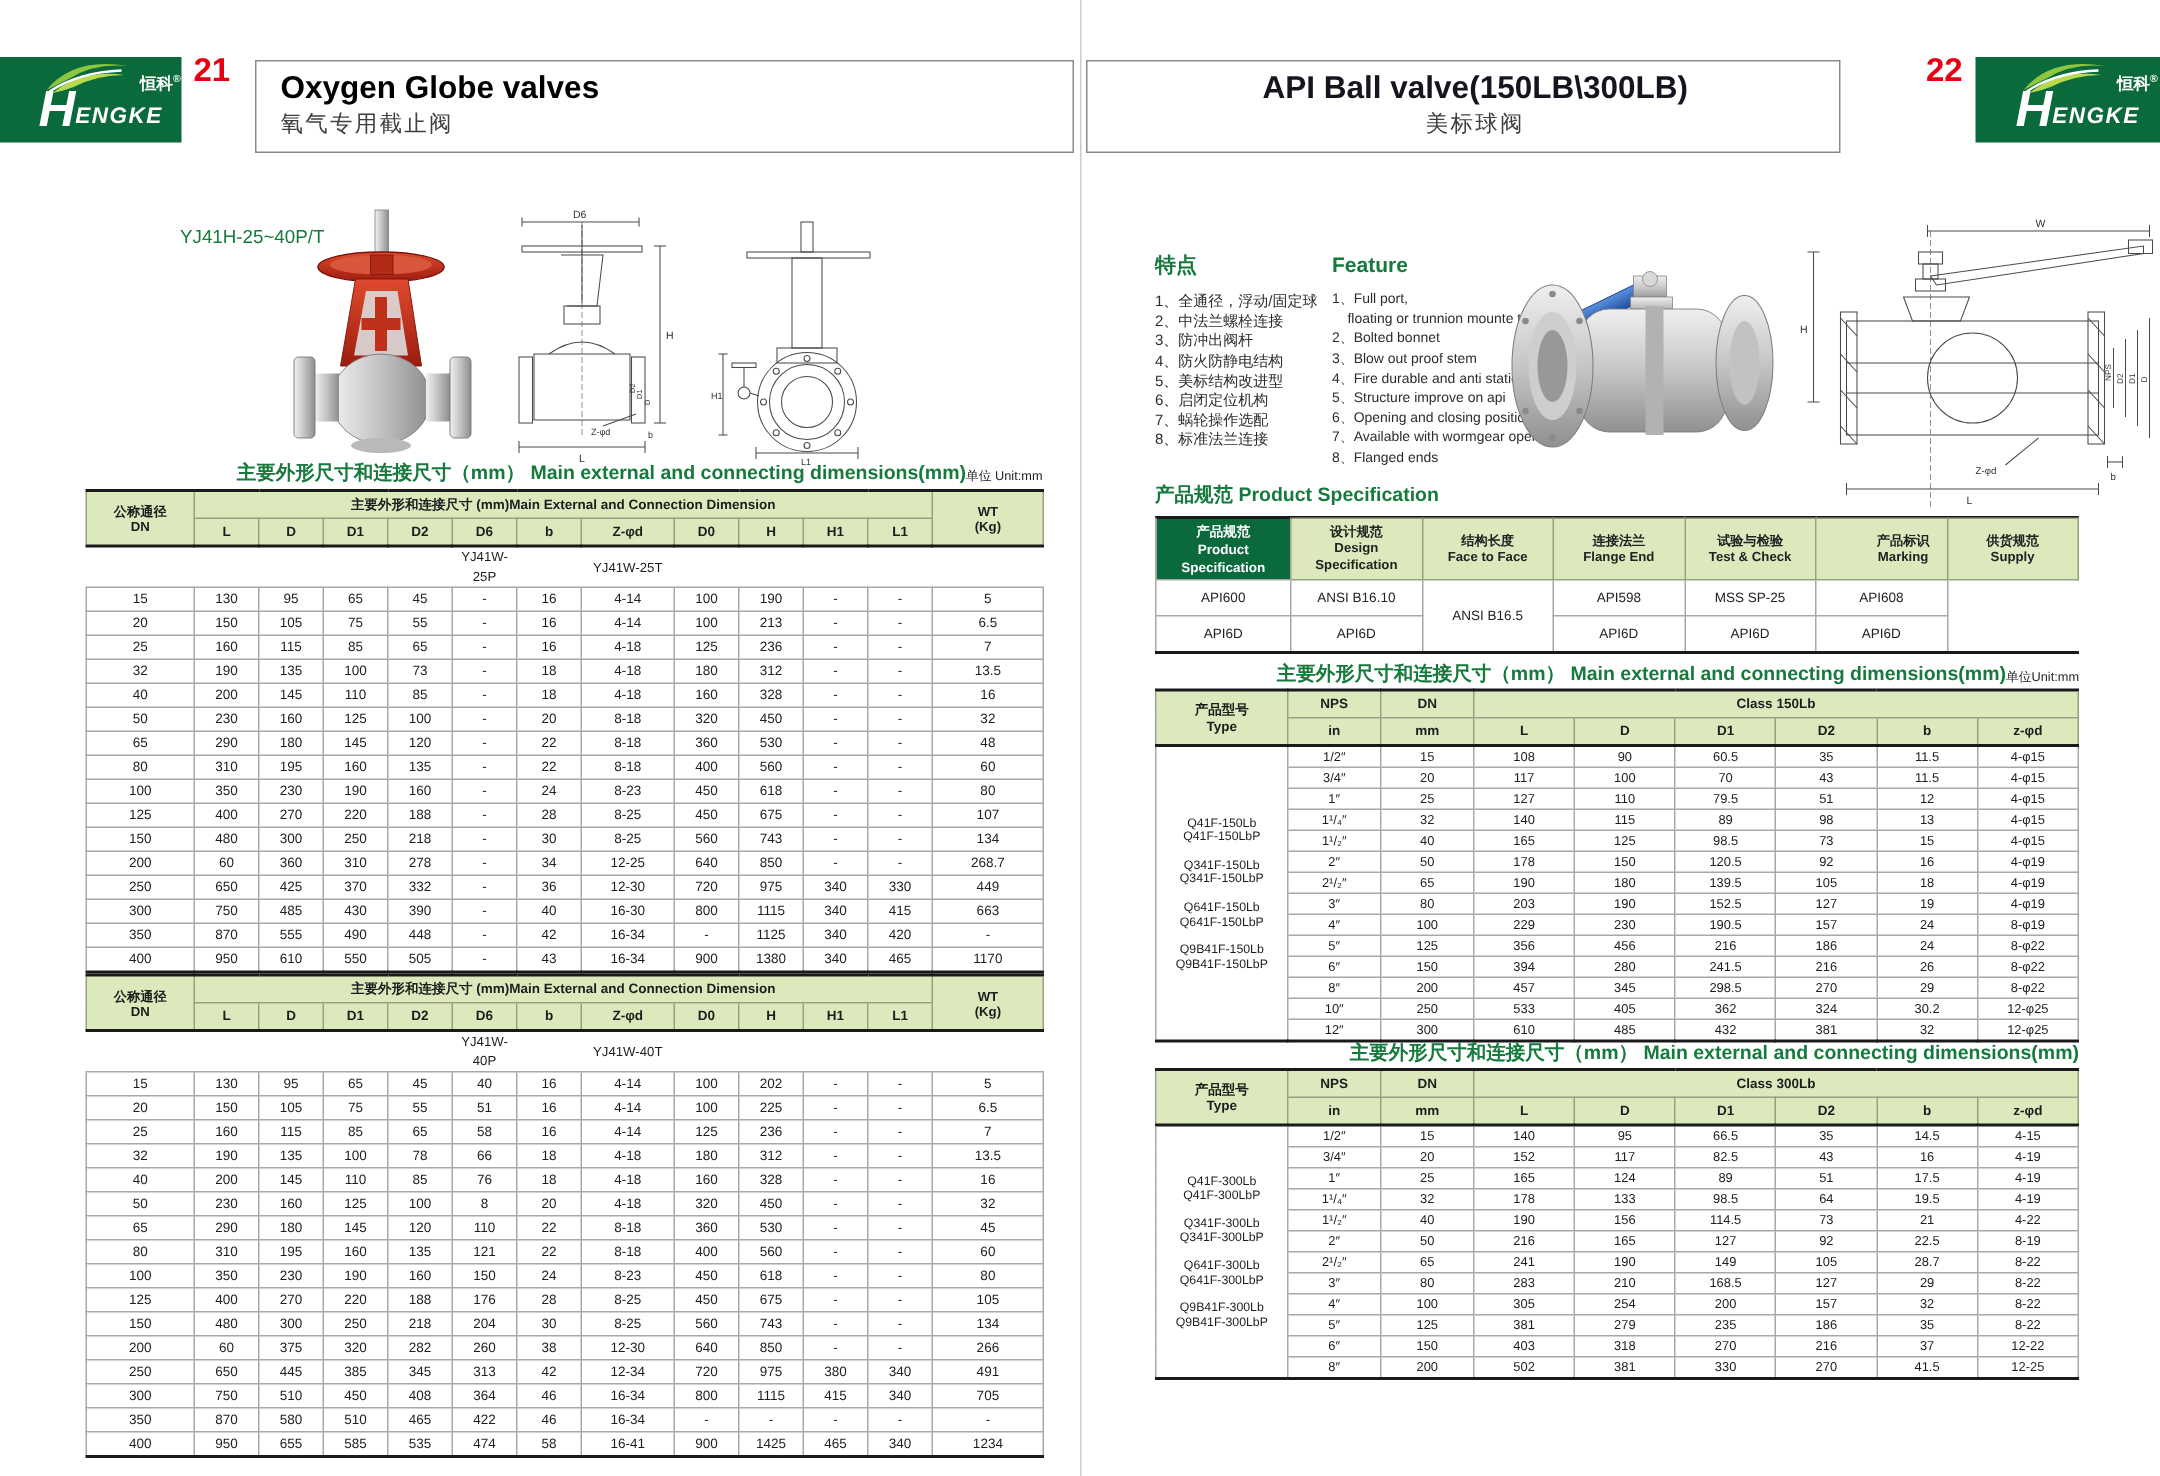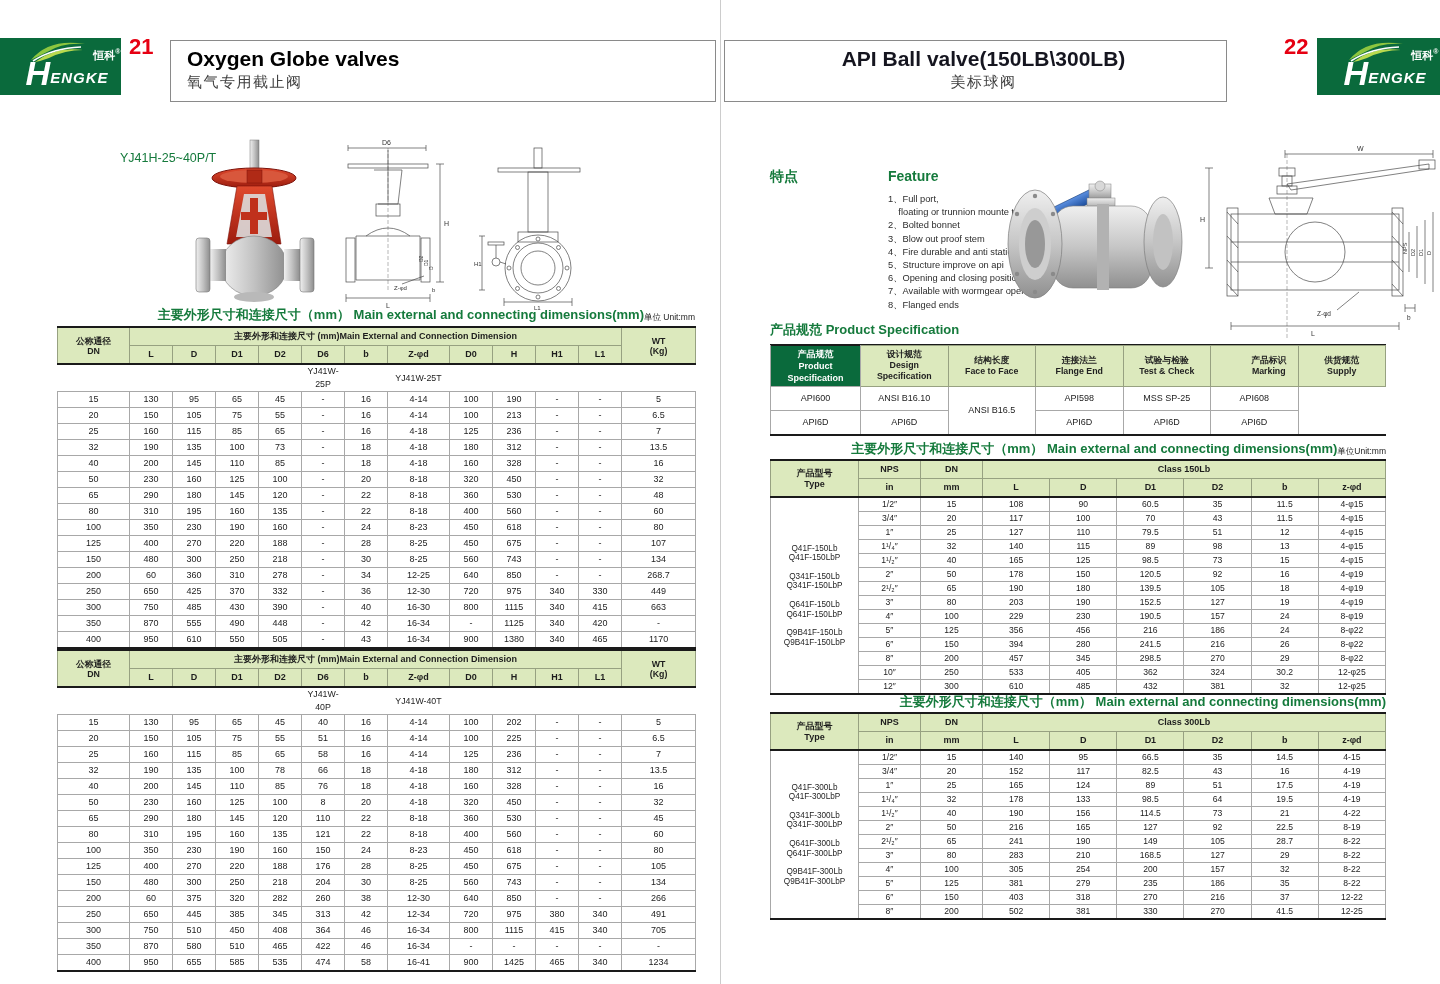--- a/index.html
+++ b/index.html
@@ -793,20 +793,30 @@
             <td>465</td>
             <td>340</td>
             <td>1234</td>
           </tr>
         </tbody>
     </table>
   </div>
 
   <div id="features-zh" class="featcol">
     <div class="feat-title">特点</div>
+    <div>
+        <div class="feat-item">1、全通径，浮动/固定球</div>
+        <div class="feat-item">2、中法兰螺栓连接</div>
+        <div class="feat-item">3、防冲出阀杆</div>
+        <div class="feat-item">4、防火防静电结构</div>
+        <div class="feat-item">5、美标结构改进型</div>
+        <div class="feat-item">6、启闭定位机构</div>
+        <div class="feat-item">7、蜗轮操作选配</div>
+        <div class="feat-item">8、标准法兰连接</div>
+      </div>
   </div>
   <div id="features-en" class="featcol">
     <div class="feat-title">Feature</div>
     <div>
         <div class="feat-item">1、Full port,
 &nbsp;&nbsp;&nbsp;&nbsp;floating or trunnion mounte type</div>
         <div class="feat-item">2、Bolted bonnet</div>
         <div class="feat-item">3、Blow out proof stem</div>
         <div class="feat-item">4、Fire durable and anti static safety</div>
         <div class="feat-item">5、Structure improve on api</div>

